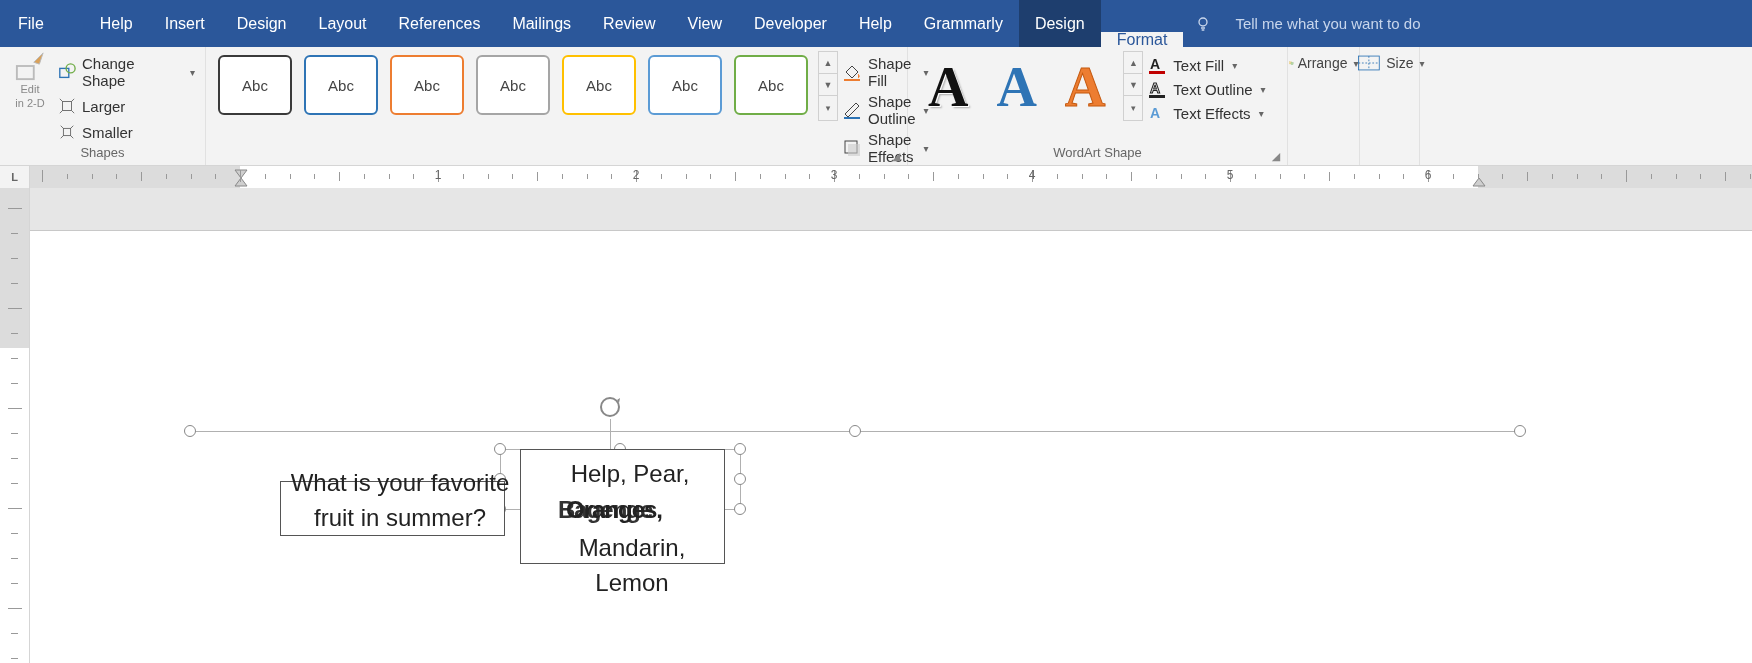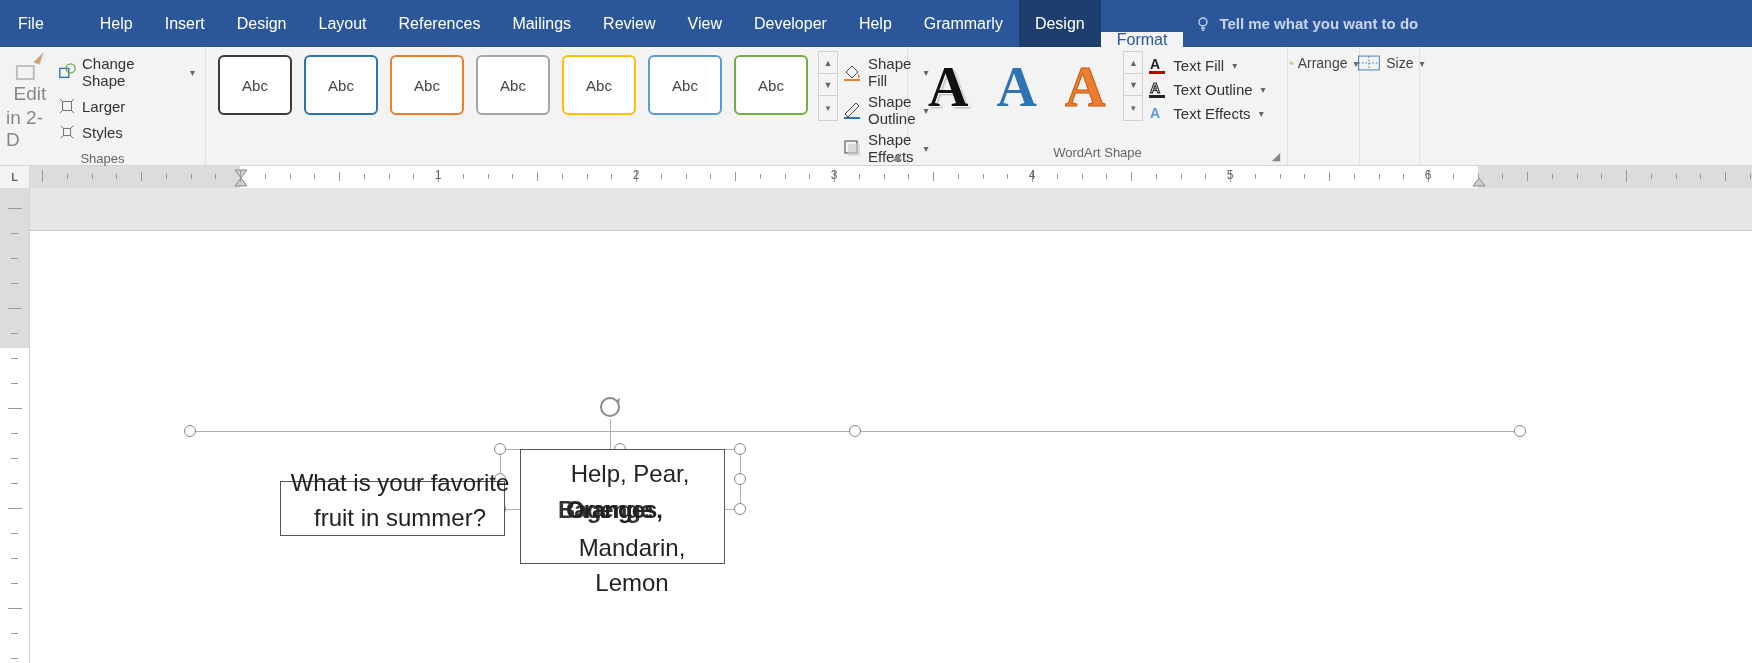--- a/index.html
+++ b/index.html
@@ -15,23 +15,22 @@
   .tabstrip .tab.file {
     padding: 0 18px; background: #2b579a;
   }
   .tabstrip .tab.context {
     background: #1e3e6e;
   }
   .tabstrip .tab.active {
     background: #f3f3f3; color: #2b579a; margin-top: 32px;
   }
   .tellme {
-    display: flex; align-items: center; gap: 8px; padding: 17px 12px; color: #c8d6ec;
+    display: flex; align-items: center; gap: 24px; padding: 17px 12px; color: #c8d6ec;
     font-size: 15px;
-    font-weight: bold;
   }
   .tellme .bulb { width:16px;height:16px; }
 
   
   .ribbon {
     height: 119px; background: #f3f3f3; border-bottom: 1px solid #d5d5d5;
     display: flex; align-items: stretch;
   }
   .group {
     display: flex; flex-direction: column; border-right: 1px solid #e1e1e1;
@@ -42,21 +41,21 @@
     text-align: center; font-size: 13px; color: #666; height: 18px;
   }
   .group .launcher {
     position: absolute; right: 4px; bottom: 2px; width: 14px; height: 14px;
     color: #888; font-size: 11px; display:flex;align-items:center;justify-content:center;
   }
 
   
   .edit2d {
     display:flex;flex-direction:column;align-items:center;justify-content:flex-end;
-    width:48px; font-size:19px;color:#888;gap:2px;
+    width:48px; font-size:11px;color:#888;gap:2px;
   }
   .edit2d svg{width:30px;height:30px;}
   .stack { display:flex;flex-direction:column;gap:4px;padding-top:2px;}
   .stack .item{display:flex;align-items:center;gap:6px;font-size:15px;padding:2px 4px;color:#333;}
   .stack .item svg{width:18px;height:18px;flex:none;}
   .caret{font-size:10px;color:#666;margin-left:2px;}
 
   
   .gallery{display:flex;gap:0;align-items:center;padding:4px 0;}
   .thumb{
@@ -169,21 +168,21 @@
               <rect x="5" y="5" width="10" height="10" fill="none" stroke="#666"></rect>
               <path d="M2 2l3 3M18 2l-3 3M2 18l3-3M18 18l-3-3" stroke="#666"></path>
             </svg>
           <span>Larger</span>
         </div>
         <div class="item">
           <svg viewBox="0 0 20 20">
               <rect x="6" y="6" width="8" height="8" fill="none" stroke="#666"></rect>
               <path d="M3 3l3 3M17 3l-3 3M3 17l3-3M17 17l-3-3" stroke="#666"></path>
             </svg>
-          <span>Styles</span>
+          <span>Smaller</span>
         </div>
       </div>
     </div>
     <div class="label">Shapes</div>
   </div>
 
   <div class="group" style="width:702px">
     <div class="body">
       <div class="gallery" id="style-gallery">
           <div class="thumb" style="border-color: rgb(58, 58, 58);">Abc</div>

